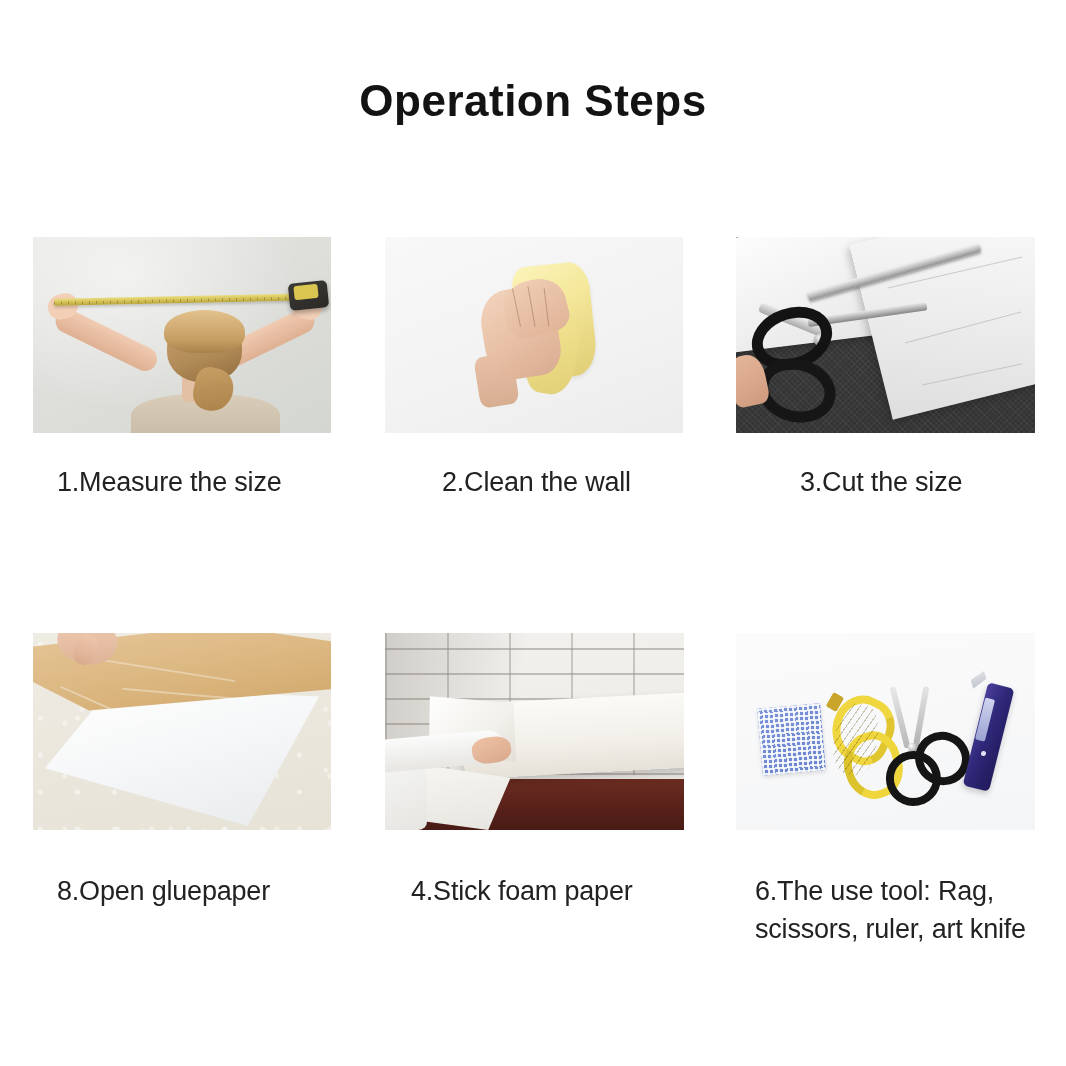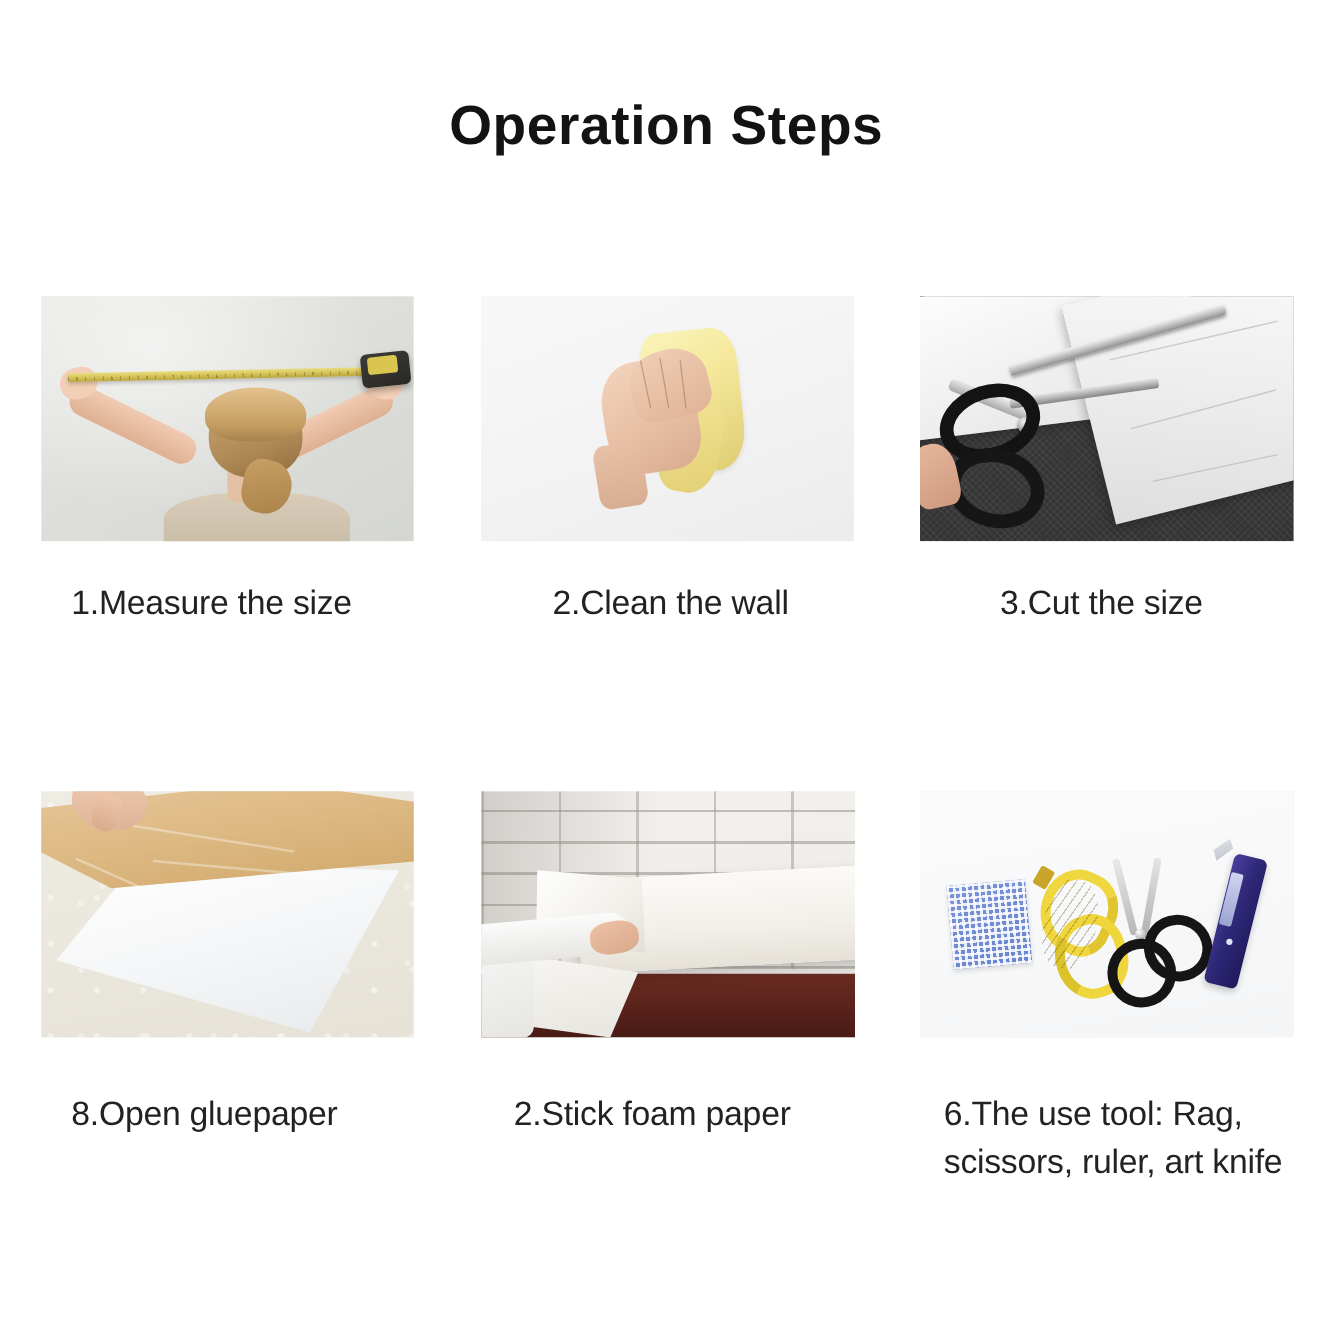--- a/index.html
+++ b/index.html
@@ -444,21 +444,21 @@
           <div class="lay s5-shade"></div>
           <div class="lay s5-floor"></div>
           <div class="lay s5-panel"></div>
           <div class="lay s5-white-drop"></div>
           <div class="lay s5-panel-lift"></div>
           <div class="lay s5-shoulder"></div>
           <div class="lay s5-arm"></div>
           <div class="lay s5-hand"></div>
         </div>
       </div>
-      <div class="caption" style="left:411px;top:855px;width:320px;">2.Stick foam paper</div>
+      <div class="caption" style="left:411px;top:855px;width:320px;">4.Stick foam paper</div>
     </div>
 
     <div class="step">
       <div class="thumb" style="left:736px;top:616px;width:299px;height:197px;">
         <div class="scene">
           <div class="lay s6-bg"></div>
           <div class="lay s6-rag"></div>
           <div class="lay s6-tape-t"></div>
           <div class="lay s6-tape-a"></div>
           <div class="lay s6-tape-b"></div>

